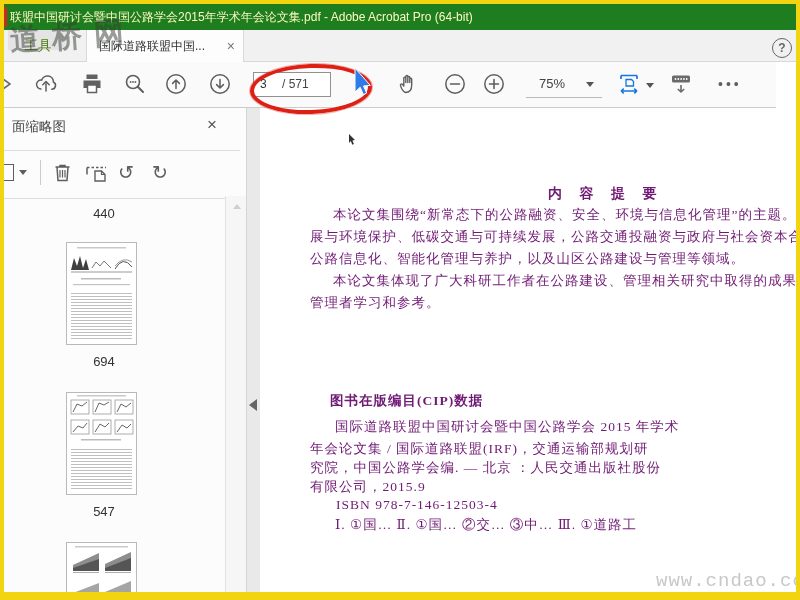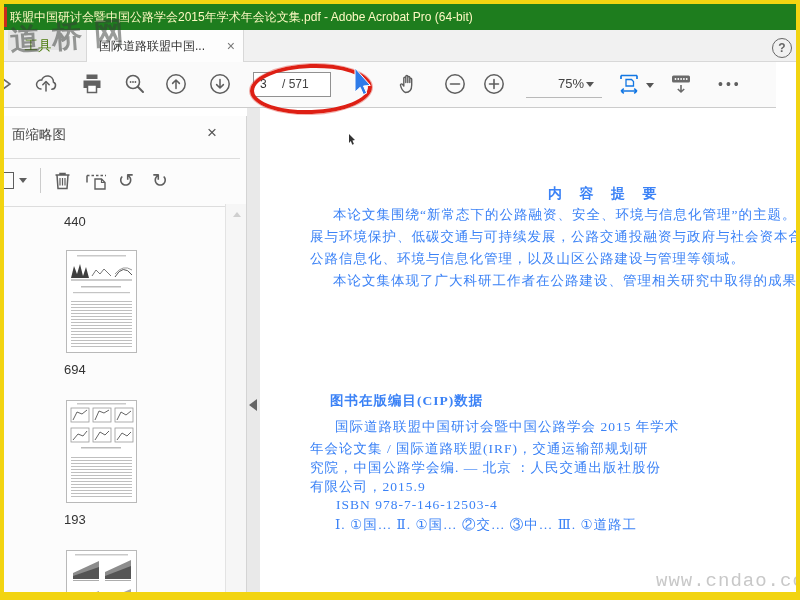--- a/index.html
+++ b/index.html
@@ -27,51 +27,51 @@
     color:#666;font-size:12px;font-weight:bold;text-align:center;line-height:18px;cursor:pointer;}
   
   .toolbar{left:4px;top:62px;width:772px;height:46px;background:#fafafa;border-bottom:1px solid #cccccc;box-sizing:border-box;}
   .tb{position:absolute;top:9px;cursor:pointer;}
   .page-field{position:absolute;left:249px;top:10px;width:78px;height:25px;background:#fff;border:1px solid #919191;
     box-sizing:border-box;font-size:12px;color:#333;line-height:23px;cursor:text;}
   .page-field .cur{margin-left:6px;}
   .page-field .tot{margin-left:12px;color:#444;}
   .zoom-select{position:absolute;left:522px;top:10px;width:76px;height:26px;border-bottom:1px solid #b9b9b9;
     box-sizing:border-box;font-size:13px;color:#444;line-height:24px;cursor:pointer;}
-  .zoom-select .val{margin-left:32px;}
+  .zoom-select .val{margin-left:13px;}
   .caret{position:absolute;width:0;height:0;border-left:4px solid transparent;border-right:4px solid transparent;
     border-top:5px solid #555;}
   .more-dots{position:absolute;left:714px;top:14px;font-size:14px;letter-spacing:3px;color:#5f5f5f;cursor:pointer;}
   .red-ellipse{position:absolute;left:246px;top:2px;width:114px;height:42px;border:4px solid #de1f14;
     border-radius:50%;transform:rotate(-2deg);box-shadow:0 0 0 1px rgba(222,31,20,.35);z-index:20;pointer-events:none;}
   .cursor-blue{position:absolute;left:350px;top:6px;z-index:21;pointer-events:none;}
   
   .panel{left:4px;top:108px;width:243px;height:484px;background:#fcfcfc;border-right:1px solid #d4d4d4;
-    box-sizing:border-box;overflow:hidden;margin-top:8px;}
+    box-sizing:border-box;overflow:hidden;}
   .panel-title{position:absolute;left:8px;top:10px;font-size:13.5px;color:#444;}
   .panel-close{position:absolute;left:203px;top:7px;font-size:17px;color:#555;cursor:pointer;}
   .pdiv{position:absolute;left:0;width:236px;height:1px;background:#ddd;}
   .pt{position:absolute;top:52px;cursor:pointer;}
   .psep{position:absolute;left:36px;top:52px;width:1px;height:25px;background:#ccc;}
   .rot{font-size:19px;color:#5e5e5e;line-height:25px;}
   .opt-bracket{position:absolute;left:-3px;top:56px;width:12px;height:15px;border:1.6px solid #5e5e5e;border-left:none;cursor:pointer;}
   .opt-caret{position:absolute;left:15px;top:62px;border-top-color:#5e5e5e;}
-  .thumb-label{position:absolute;left:60px;width:80px;text-align:left;font-size:13px;color:#333;}
+  .thumb-label{position:absolute;left:60px;width:80px;text-align:center;font-size:13px;color:#333;}
   .thumb{position:absolute;left:62px;width:71px;height:103px;background:#fff;border:1px solid #b9b9b9;
     box-sizing:border-box;cursor:pointer;overflow:hidden;}
   .thumb-text{position:absolute;left:4px;right:4px;background:repeating-linear-gradient(to bottom,#bfbfbf 0 1px,transparent 1px 3px);}
   .scroll-track{position:absolute;left:221px;top:88px;width:22px;height:396px;background:#f6f6f6;border-left:1px solid #e3e3e3;cursor:pointer;}
   .scroll-up{position:absolute;left:7px;top:8px;width:0;height:0;border-left:4px solid transparent;
     border-right:4px solid transparent;border-bottom:5px solid #cfcfcf;}
   .gutter{left:247px;top:108px;width:13px;height:484px;background:#e9e9e9;}
   .collapse{position:absolute;left:2px;top:291px;width:0;height:0;border-top:6px solid transparent;
     border-bottom:6px solid transparent;border-right:8px solid #666;cursor:pointer;}
   .docarea{left:260px;top:108px;width:536px;height:484px;background:#fff;overflow:hidden;cursor:text;}
   .dl{position:absolute;white-space:nowrap;font-family:"Liberation Serif","DejaVu Serif",serif;
-    font-size:13.5px;color:#3b82f6;letter-spacing:1px;}
+    font-size:13.5px;color:#701a75;letter-spacing:1px;}
   .dl.b{font-weight:bold;text-align:right;}
   .doc-heading{font-weight:bold;letter-spacing:7px;font-size:14px;}
   .wm-bottom{position:absolute;left:396px;top:462px;font-family:"Liberation Mono","DejaVu Sans Mono",monospace;
     font-size:19px;color:#c8c8c8;letter-spacing:1px;}
 </style>
 </head>
 <body>
 
 <div class="screen">
 
@@ -215,21 +215,21 @@
             <polyline points="28,19 32,10 37,12 42,9"></polyline>
             <polyline points="50,19 54,11 59,14 64,10"></polyline>
           <polyline points="6,39 11,33 16,35 20,30"></polyline>
             <polyline points="28,39 33,31 38,34 42,30"></polyline>
             <polyline points="50,39 55,32 60,35 64,31"></polyline>
         </g>
         <rect x="14" y="46" width="40" height="1.5" fill="#bbb"></rect>
       </svg>
       <div class="thumb-text" style="top:56px;height:42px"></div>
     </div>
-    <div class="thumb-label" style="top:396px">193</div>
+    <div class="thumb-label" style="top:396px">547</div>
 
     <div class="thumb" style="top:434px">
       <svg width="69" height="58" viewBox="0 0 69 58">
         <rect x="8" y="3" width="53" height="1.5" fill="#c9c9c9"></rect>
         <polygon points="6,28 6,22 32,10 32,28" fill="#8d8d8d"></polygon>
         <polygon points="6,28 6,25 32,16 32,28" fill="#555"></polygon>
         <polygon points="38,28 38,21 64,9 64,28" fill="#8d8d8d"></polygon>
         <polygon points="38,28 38,25 64,15 64,28" fill="#555"></polygon>
         <rect x="6" y="29" width="26" height=".8" fill="#999"></rect>
           <rect x="38" y="29" width="26" height=".8" fill="#999"></rect>
@@ -248,22 +248,23 @@
     <div class="collapse"></div>
   </div>
 
   <div class="abs docarea">
     <svg style="position:absolute;left:88px;top:26px" width="9" height="13" viewBox="0 0 9 13">
       <path d="M1 0l6 6-2.6.4 1.5 3.6-1.6.7-1.5-3.6L1 9z" fill="#333"></path>
     </svg>
     <span class="dl doc-heading" style="left:288px;top:77px">内 容 提 要</span>
     <span class="dl" style="left:73px;top:98px">本论文集围绕“新常态下的公路融资、安全、环境与信息化管理”的主题。论文涵盖了道路</span>
     <span class="dl" style="left:50px;top:120px">展与环境保护、低碳交通与可持续发展，公路交通投融资与政府与社会资本合作(PPP)、智能交</span>
-    <span class="dl" style="left:50px;top:142px">公路信息化、环境与信息化管理，以及山区公路建设与管理等领域。</span>
+    <span class="dl" style="left:50px;top:142px">公路信息化、智能化管理与养护，以及山区公路建设与管理等领域。</span>
     <span class="dl" style="left:73px;top:164px">本论文集体现了广大科研工作者在公路建设、管理相关研究中取得的成果，可供交通行业</span>
+    <span class="dl" style="left:50px;top:186px">管理者学习和参考。</span>
     <span class="dl b" style="left:70px;top:284px">图书在版编目(CIP)数据</span>
     <span class="dl" style="left:75px;top:310px">国际道路联盟中国研讨会暨中国公路学会 2015 年学术</span>
     <span class="dl" style="left:50px;top:351px">究院，中国公路学会编. — 北京 ：人民交通出版社股份</span>
     <span class="dl" style="left:50px;top:332px">年会论文集 / 国际道路联盟(IRF)，交通运输部规划研</span>
     <span class="dl" style="left:50px;top:370px">有限公司，2015.9</span>
     <span class="dl" style="left:76px;top:389px">ISBN 978-7-146-12503-4</span>
     <span class="dl" style="left:75px;top:408px">Ⅰ. ①国… Ⅱ. ①国… ②交… ③中… Ⅲ. ①道路工</span>
     <span class="wm-bottom">www.cndao.com</span>
   </div>
 

